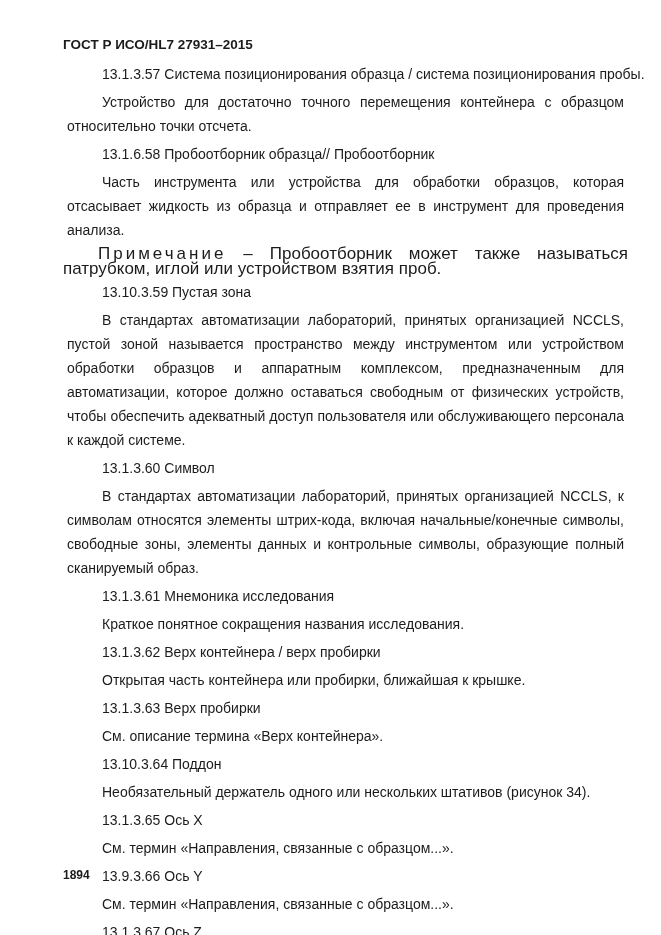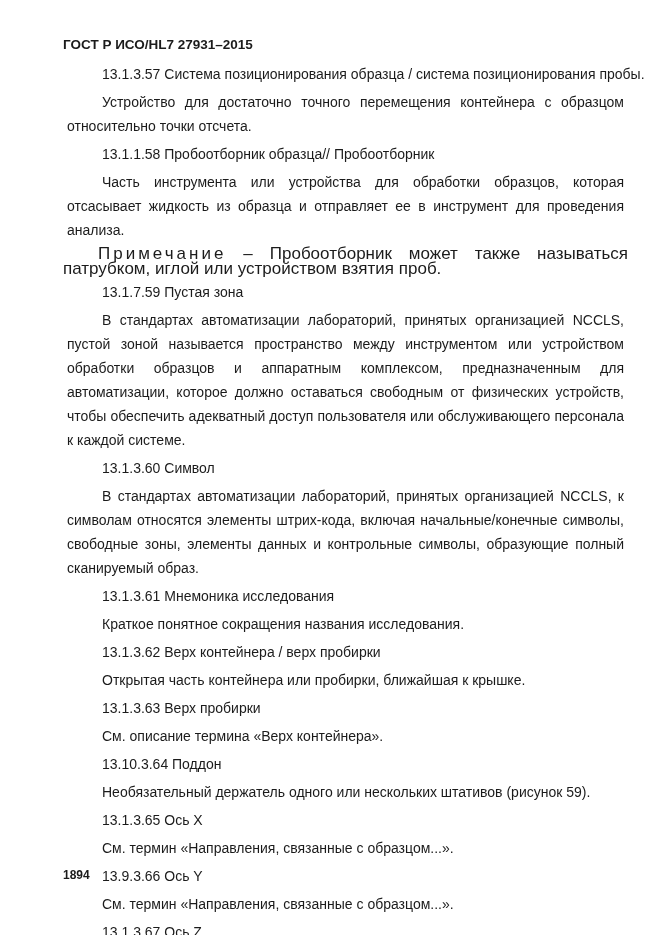--- a/index.html
+++ b/index.html
@@ -58,35 +58,35 @@
 </style>
 </head>
 <body>
 
 <div class="page">
   <div class="doc-header">ГОСТ Р ИСО/HL7 27931–2015</div>
 
   <div class="content">
       <p class="para term">13.1.3.57 Система позиционирования образца / система позиционирования пробы.</p>
       <p class="para body">Устройство для достаточно точного перемещения контейнера с образцом относительно точки отсчета.</p>
-      <p class="para term">13.1.1.58 Пробоотборник образца// Пробоотборник</p>
+      <p class="para term">13.1.6.58 Пробоотборник образца// Пробоотборник</p>
       <p class="para body">Часть инструмента или устройства для обработки образцов, которая отсасывает жидкость из образца и отправляет ее в инструмент для проведения анализа.</p>
       <p class="para note"><span class="note-label">Примечание</span> – Пробоотборник может также называться патрубком, иглой или устройством взятия проб.</p>
-      <p class="para term">13.1.7.59 Пустая зона</p>
+      <p class="para term">13.10.3.59 Пустая зона</p>
       <p class="para body">В стандартах автоматизации лабораторий, принятых организацией NCCLS, пустой зоной называется пространство между инструментом или устройством обработки образцов и аппаратным комплексом, предназначенным для автоматизации, которое должно оставаться свободным от физических устройств, чтобы обеспечить адекватный доступ пользователя или обслуживающего персонала к каждой системе.</p>
       <p class="para term">13.1.3.60 Символ</p>
       <p class="para body">В стандартах автоматизации лабораторий, принятых организацией NCCLS, к символам относятся элементы штрих-кода, включая начальные/конечные символы, свободные зоны, элементы данных и контрольные символы, образующие полный сканируемый образ.</p>
       <p class="para term">13.1.3.61 Мнемоника исследования</p>
       <p class="para body">Краткое понятное сокращения названия исследования.</p>
       <p class="para term">13.1.3.62 Верх контейнера / верх пробирки</p>
       <p class="para body">Открытая часть контейнера или пробирки, ближайшая к крышке.</p>
       <p class="para term">13.1.3.63 Верх пробирки</p>
       <p class="para body">См. описание термина «Верх контейнера».</p>
       <p class="para term">13.10.3.64 Поддон</p>
-      <p class="para body">Необязательный держатель одного или нескольких штативов (рисунок 59).</p>
+      <p class="para body">Необязательный держатель одного или нескольких штативов (рисунок 34).</p>
       <p class="para term">13.1.3.65 Ось X</p>
       <p class="para body">См. термин «Направления, связанные с образцом...».</p>
       <p class="para term">13.9.3.66 Ось Y</p>
       <p class="para body">См. термин «Направления, связанные с образцом...».</p>
       <p class="para term">13.1.3.67 Ось Z</p>
       <p class="para body">См. термин «Направления, связанные с образцом...».</p>
     </div>
 
   <div class="page-number">1894</div>
 </div>

